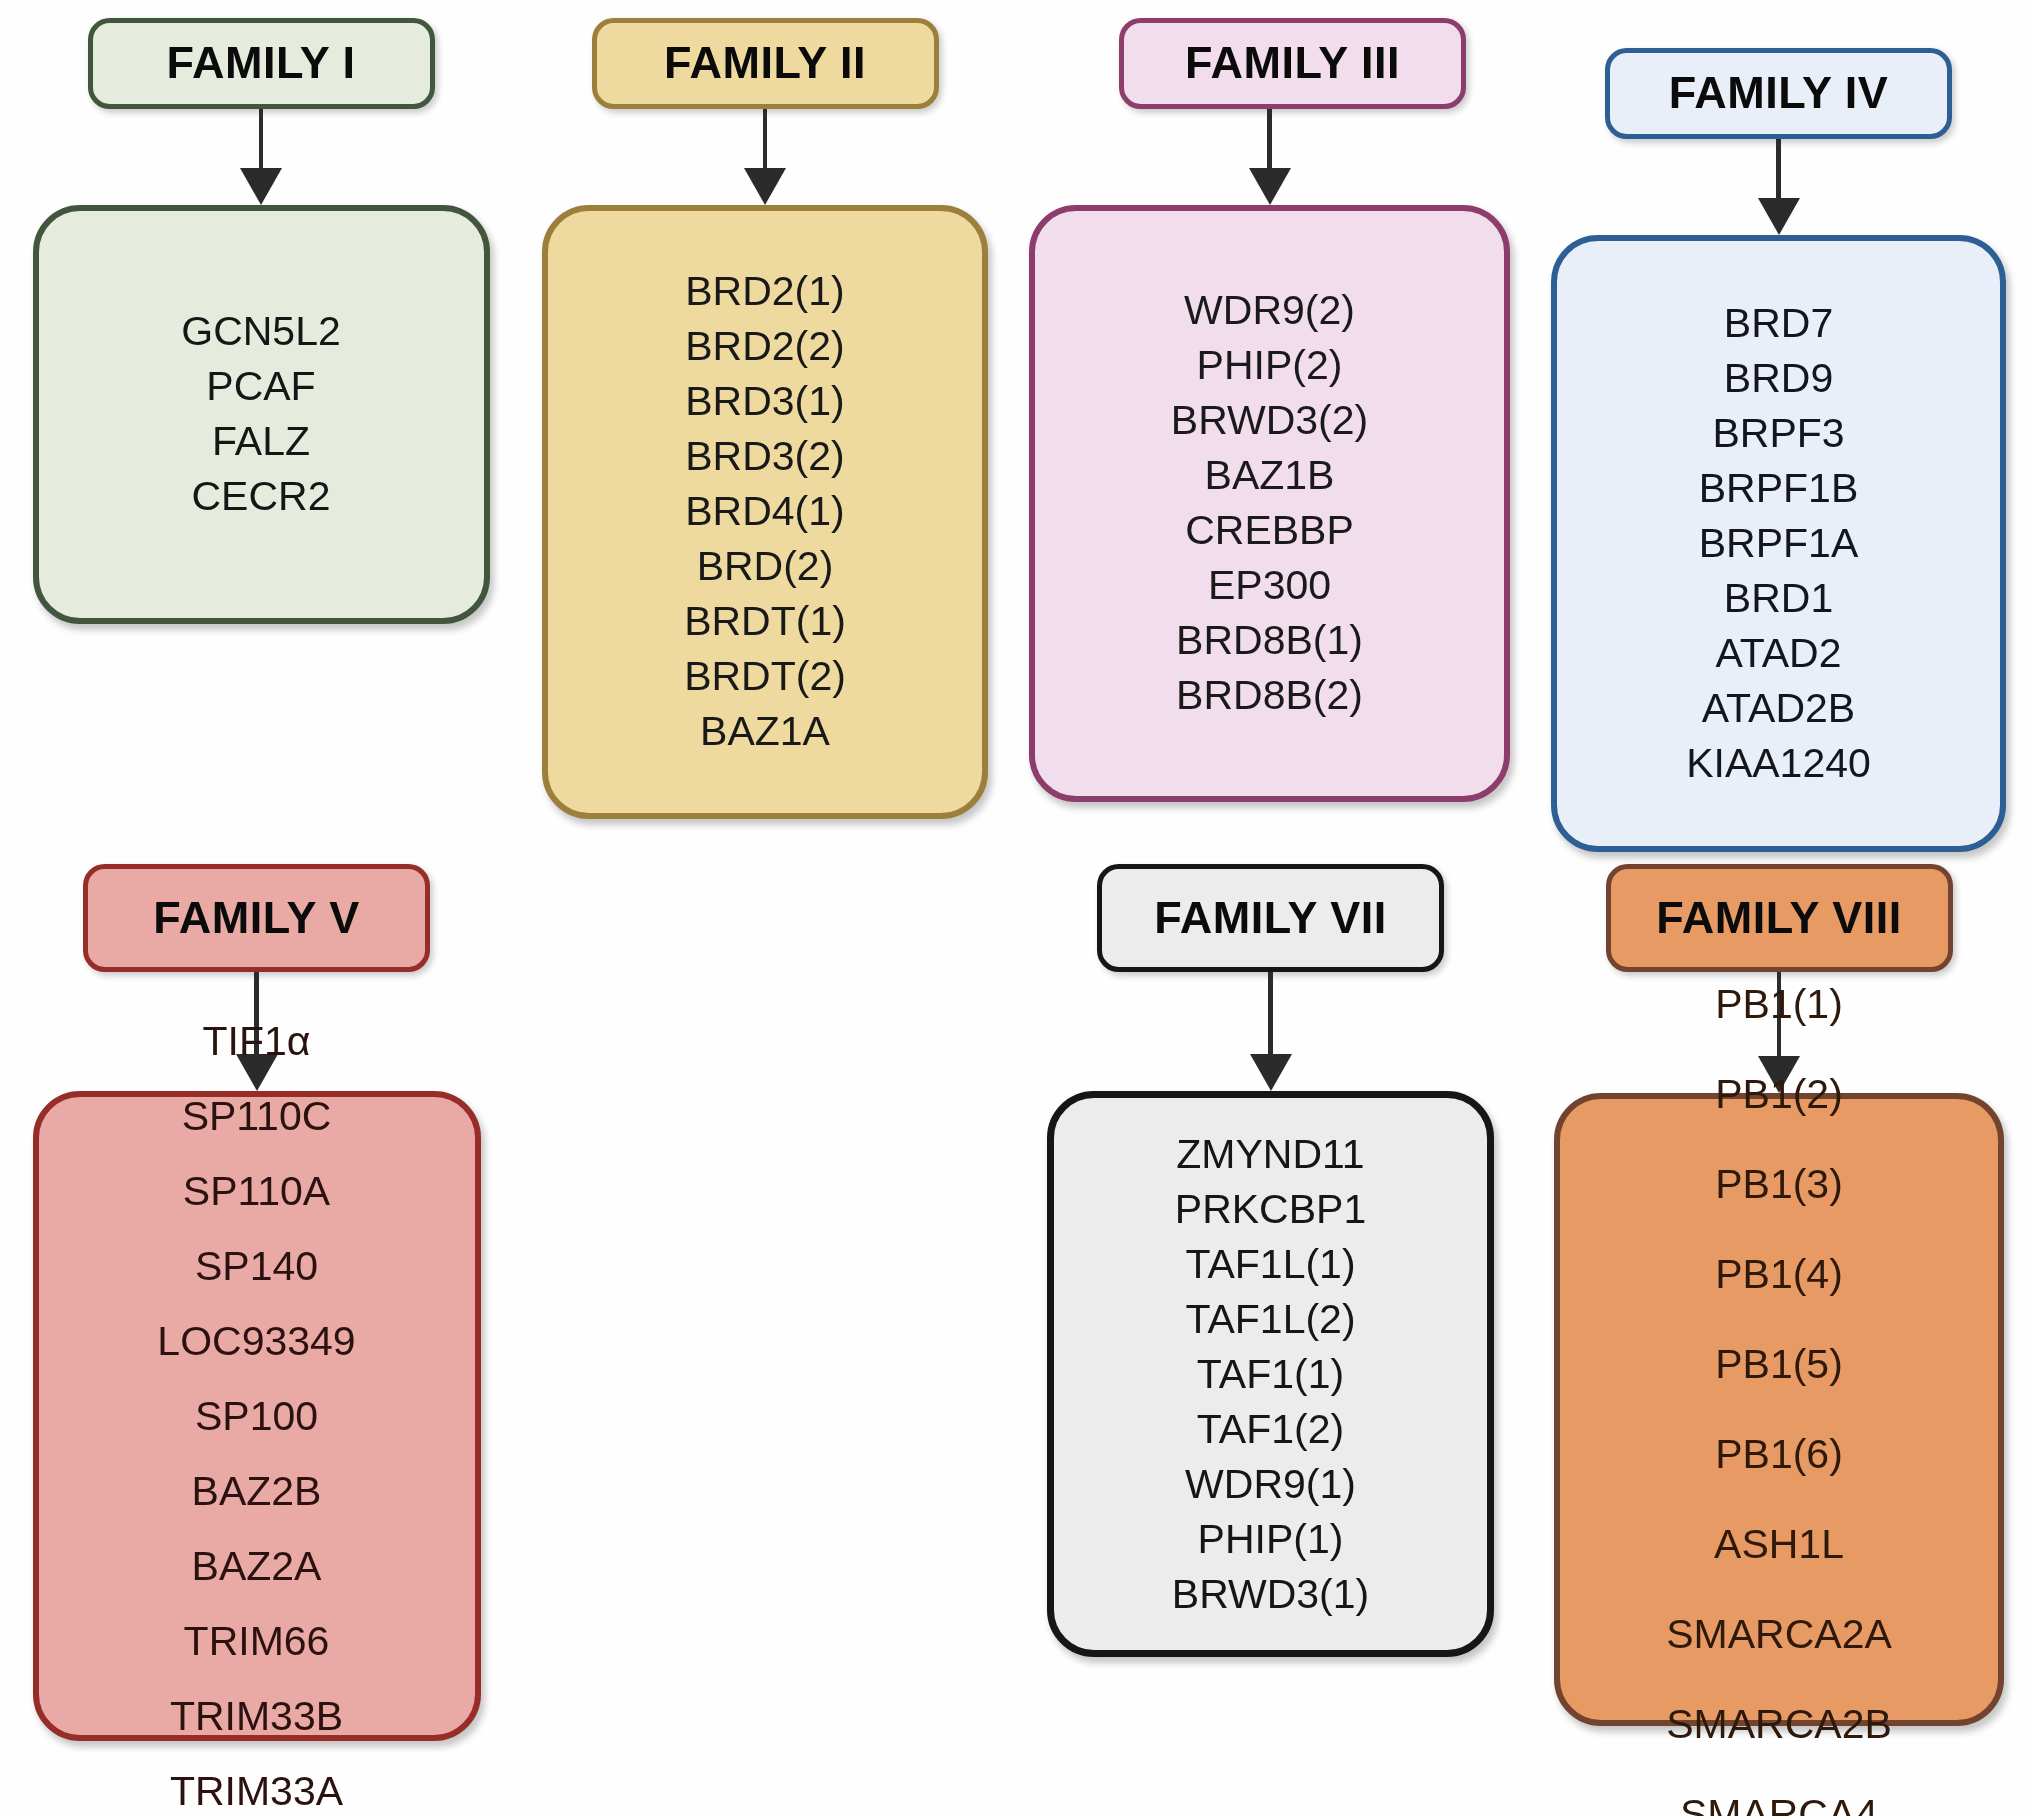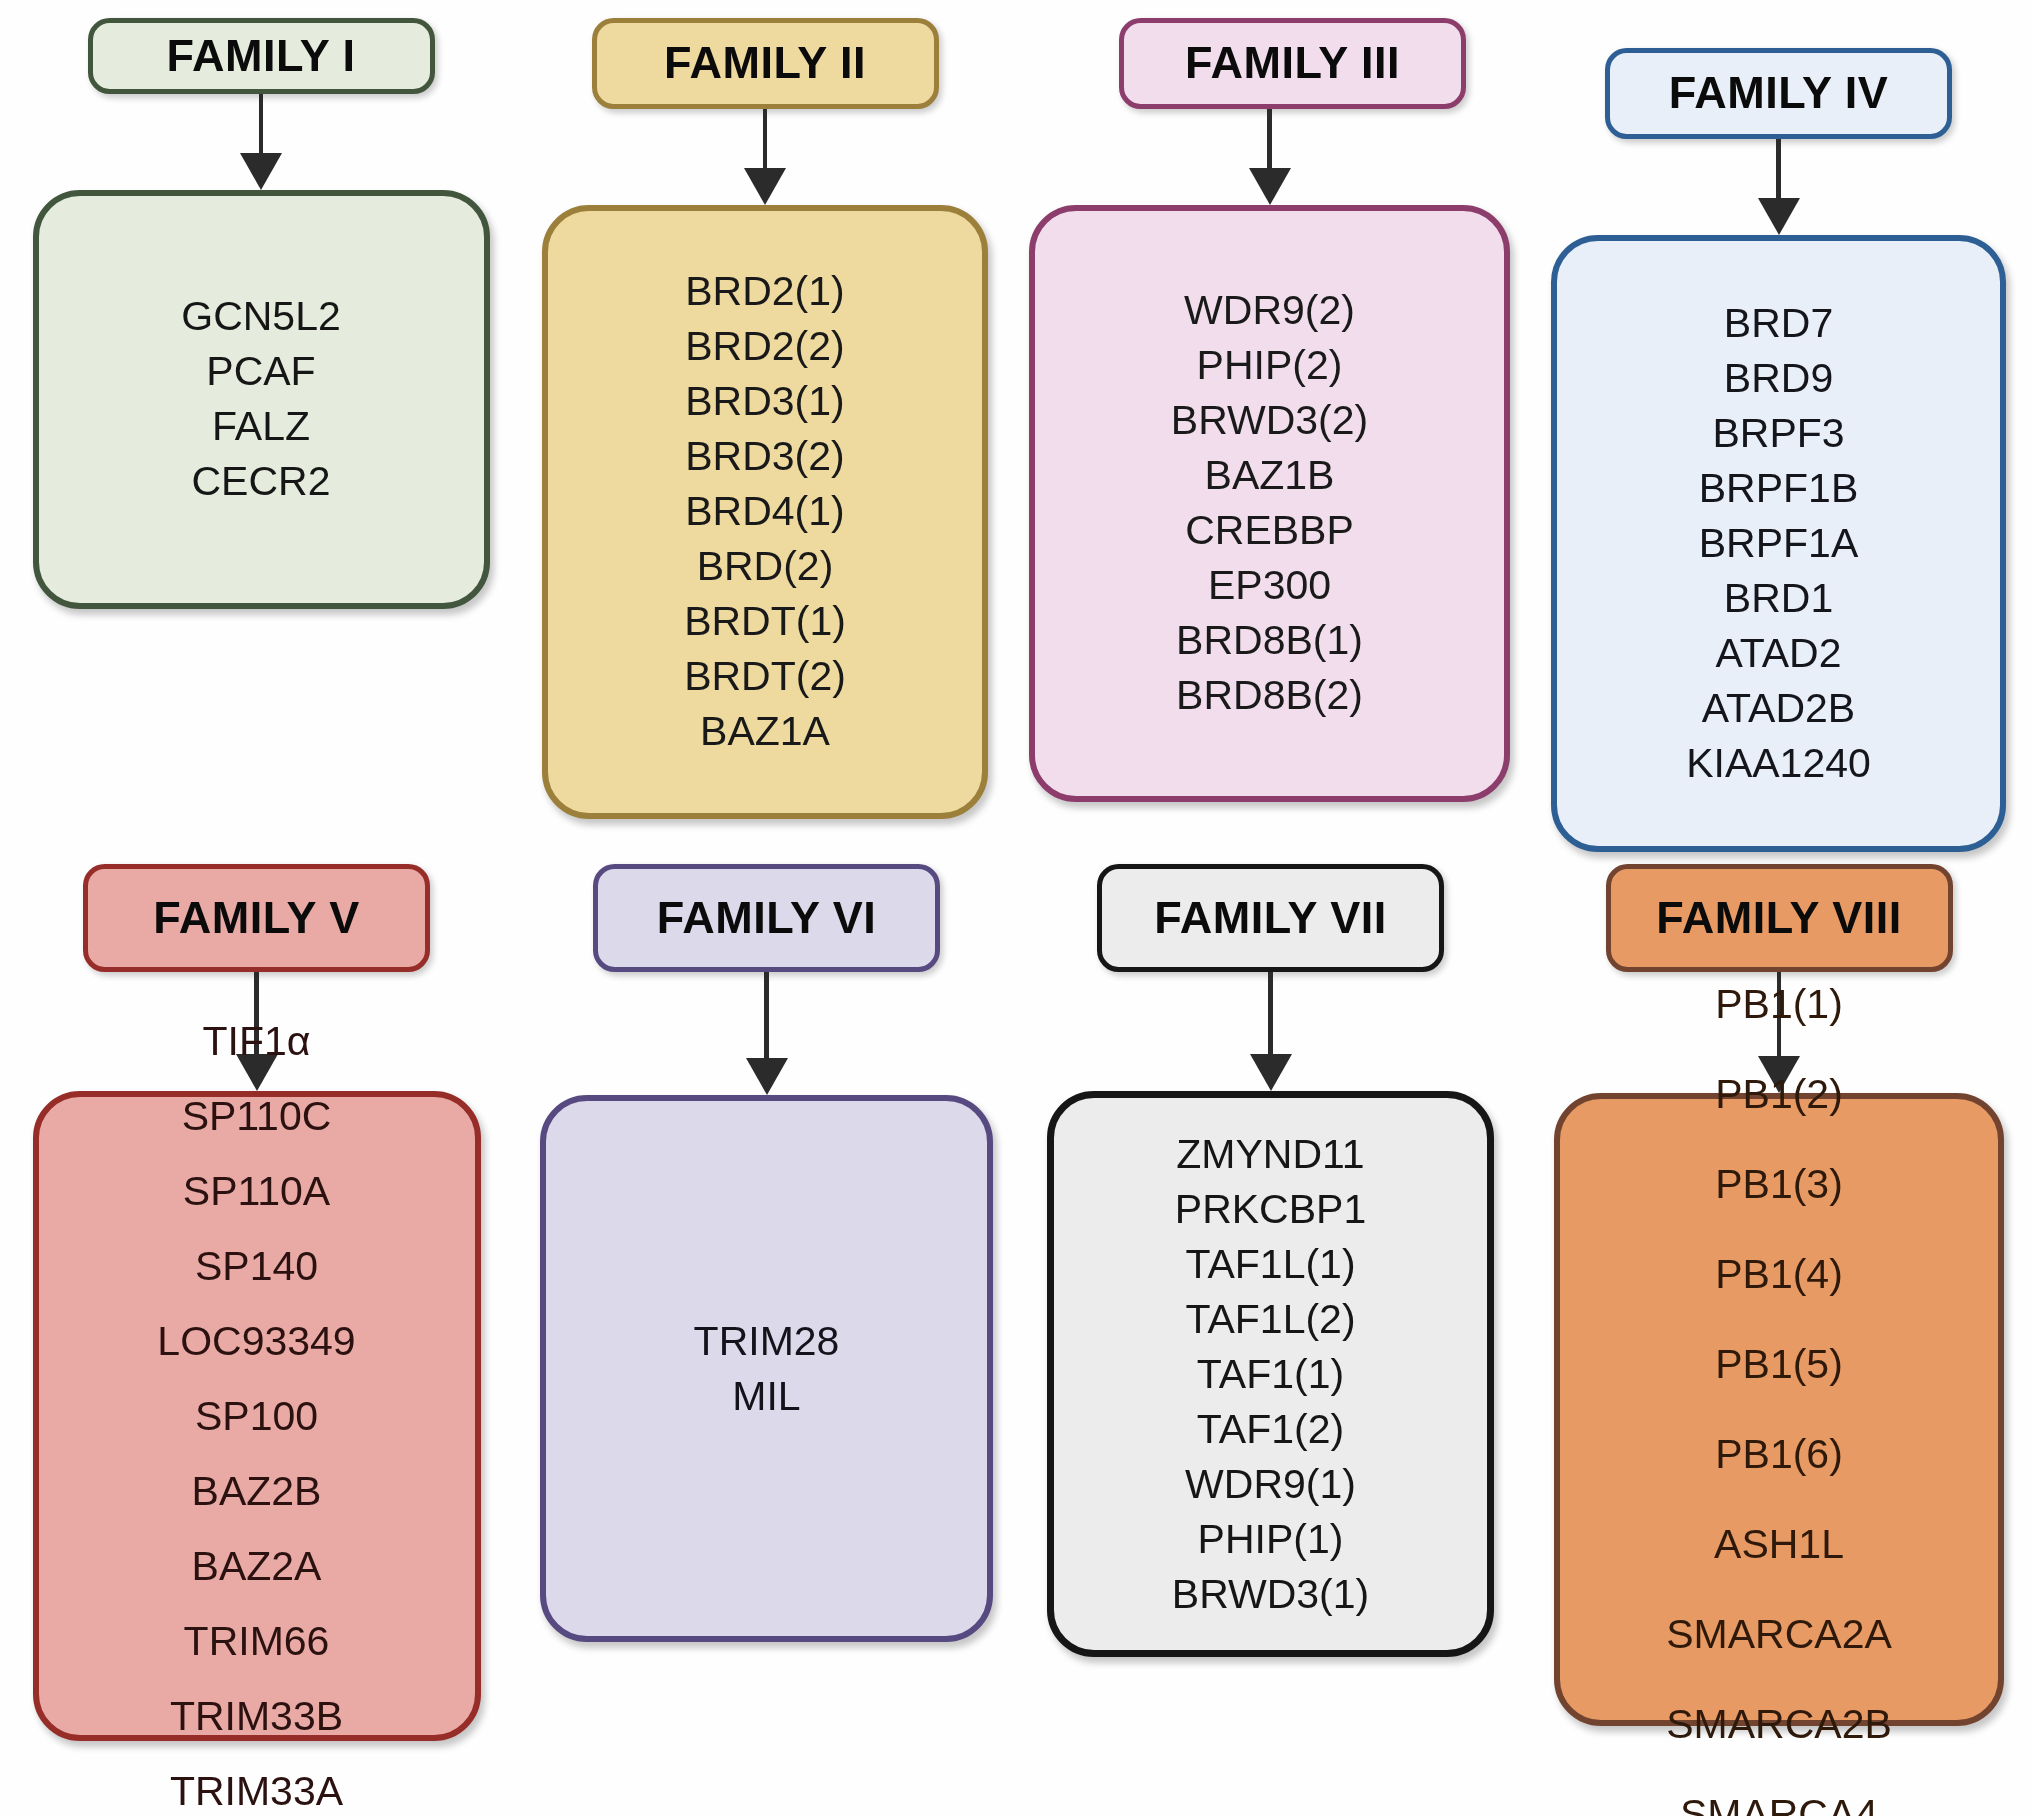--- a/index.html
+++ b/index.html
@@ -74,21 +74,21 @@
     text-align: center;
   }
   .box-7 .box { border-width: 7.9px; }
 </style>
 </head>
 <body>
 
 <div id="canvas">
 
   <div class="family" style="left: 32.5px; top: 17.7px; width: 457px; --fill: #e5ecdd; --border: #42563e; --text: #161616;">
-    <div class="header" style="height:76px;">
+    <div class="header" style="height:91px;">
       <span>FAMILY I</span>
     </div>
     <div class="arrow" style="height:96px;">
       <div class="shaft"></div>
       <div class="head"></div>
     </div>
     <div class="box" style="height:419px;">
         <div class="member">GCN5L2</div>
         <div class="member">PCAF</div>
         <div class="member">FALZ</div>
@@ -174,33 +174,20 @@
         <div class="member">LOC93349</div>
         <div class="member">SP100</div>
         <div class="member">BAZ2B</div>
         <div class="member">BAZ2A</div>
         <div class="member">TRIM66</div>
         <div class="member">TRIM33B</div>
         <div class="member">TRIM33A</div>
       </div>
   </div>
 
-  <div class="family" style="left: 540px; top: 864px; width: 453px; --fill: #dcd9eb; --border: #574a80; --text: #14131c;">
-    <div class="header" style="height:108px;">
-      <span>FAMILY VI</span>
-    </div>
-    <div class="arrow" style="height:123px;">
-      <div class="shaft"></div>
-      <div class="head"></div>
-    </div>
-    <div class="box" style="height:547px;">
-        <div class="member">TRIM28</div>
-        <div class="member">MIL</div>
-      </div>
-  </div>
 
   <div class="family box-7" style="left: 1047px; top: 864px; width: 447px; --fill: #ececec; --border: #161616; --text: #161616;">
     <div class="header" style="height:108px;">
       <span>FAMILY VII</span>
     </div>
     <div class="arrow" style="height:119px;">
       <div class="shaft"></div>
       <div class="head"></div>
     </div>
     <div class="box" style="height:566px;">

